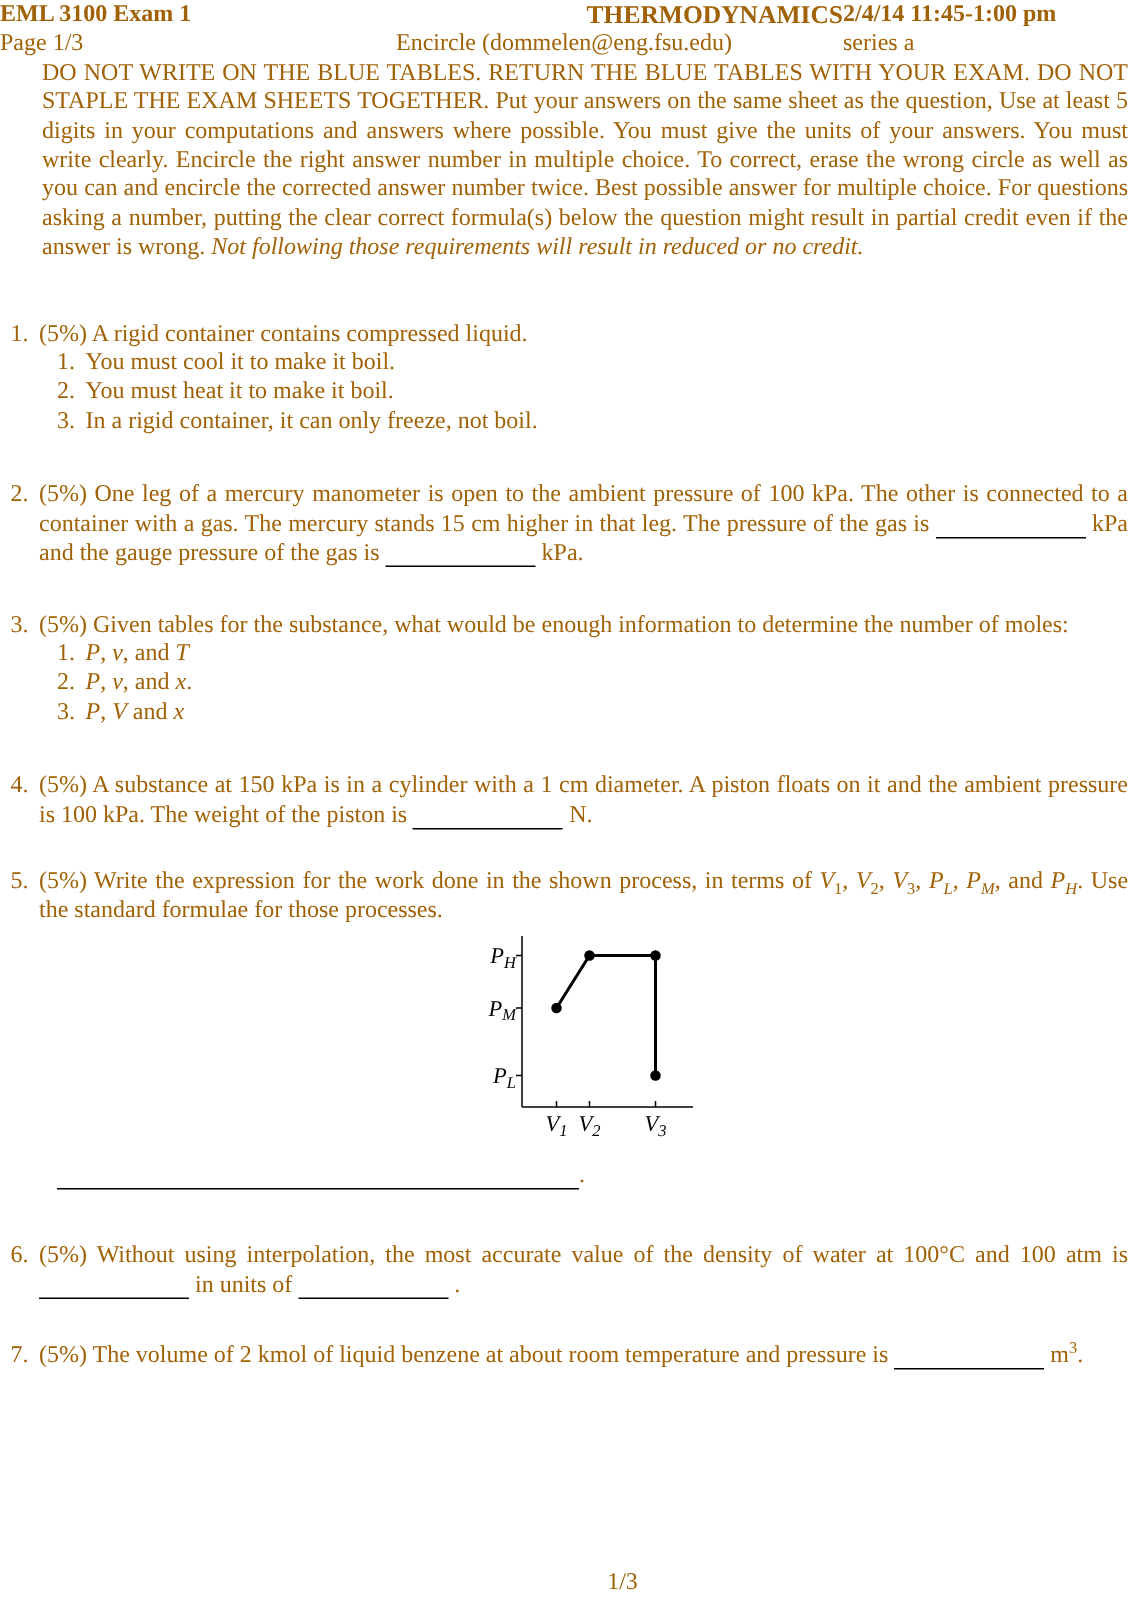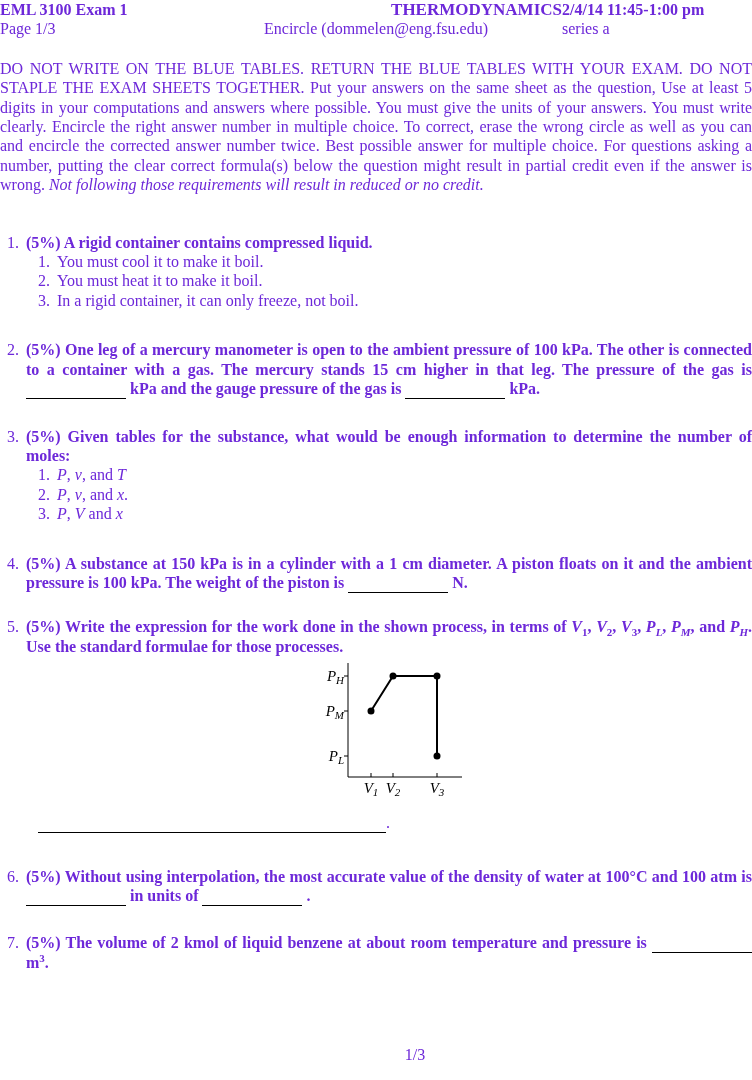--- a/index.html
+++ b/index.html
@@ -1,31 +1,31 @@
 <!DOCTYPE html>
 <html><head>
 <meta charset="utf-8">
 <style>
   html,body{margin:0;padding:0;background:#ffffff;}
   .page{
     width:752px;height:1080px;position:relative;overflow:hidden;
-    background:#ffffff;color:#6d28d9;
+    background:#ffffff;color:#a16207;
     font-family:"Liberation Serif","DejaVu Serif",serif;
     font-size:16px;line-height:19.4px;
   }
   .hdr-row{display:flex;}
   .hdr-left{width:190px;text-align:left;}
   .hdr-center{flex:1;text-align:center;}
   .hdr-right{width:190px;text-align:left;}
   .bold{font-weight:bold;}
   .title{font-size:17px;text-align:right;}
-  .instructions{margin-top:20px;text-align:justify;}
+  .instructions{text-align:justify;padding-left:28px;}
   .q{position:relative;padding-left:26px;}
   .q-num{position:absolute;left:0;top:0;width:19px;text-align:right;}
-  .q-text{text-align:justify;font-weight:bold;}
+  .q-text{text-align:justify;}
   .choice{position:relative;padding-left:31px;}
   .choice-num{position:absolute;left:0;top:0;width:24px;text-align:right;}
   .blank{display:inline-block;width:100px;border-bottom:1.4px solid #000;margin-bottom:-5px;}
   .blank-xl{width:348px;}
   sub,sup{font-size:11px;line-height:0;}
   #q1{margin-top:38px;}
   #q2{margin-top:30px;}
   #q3{margin-top:28px;}
   #q4{margin-top:30px;}
   #q5{margin-top:25px;}

